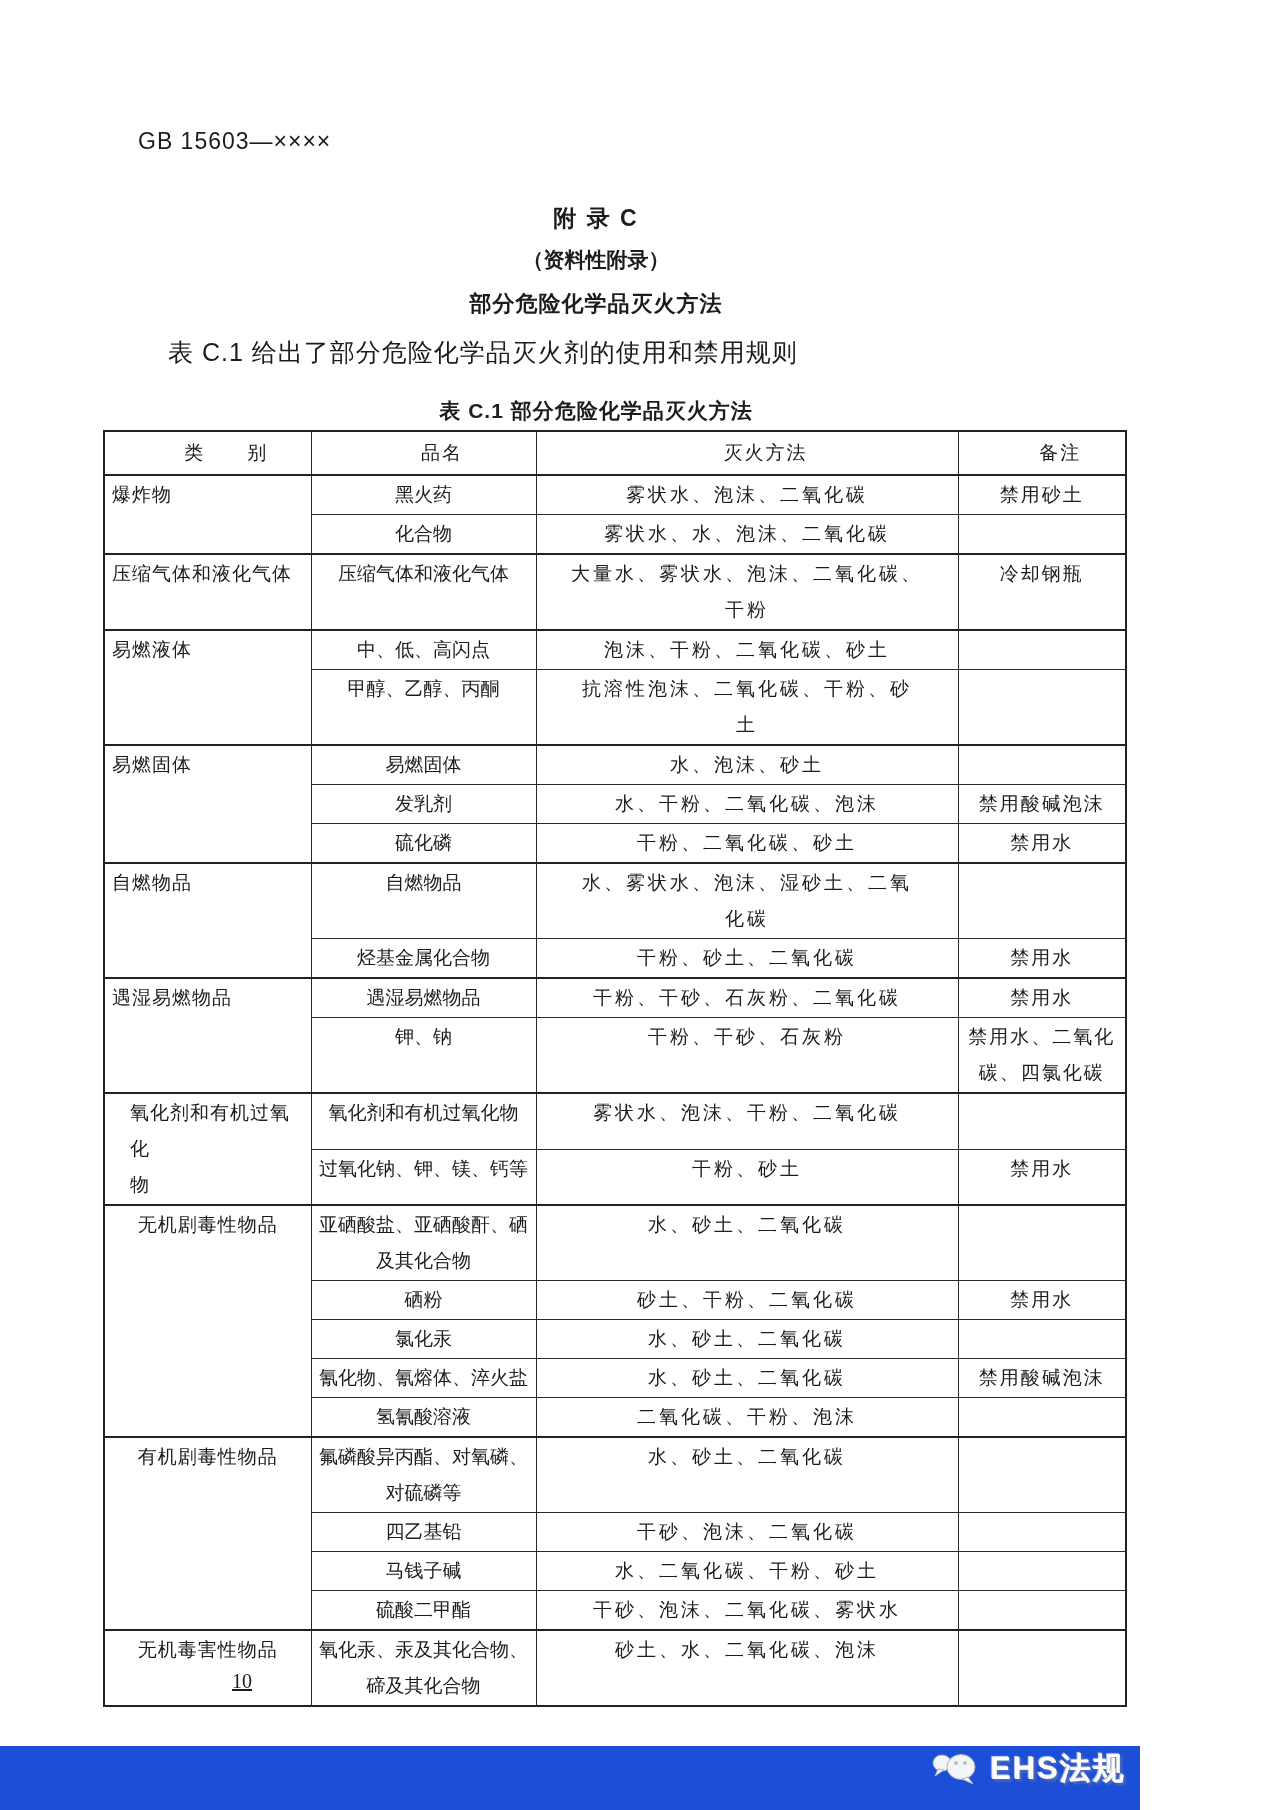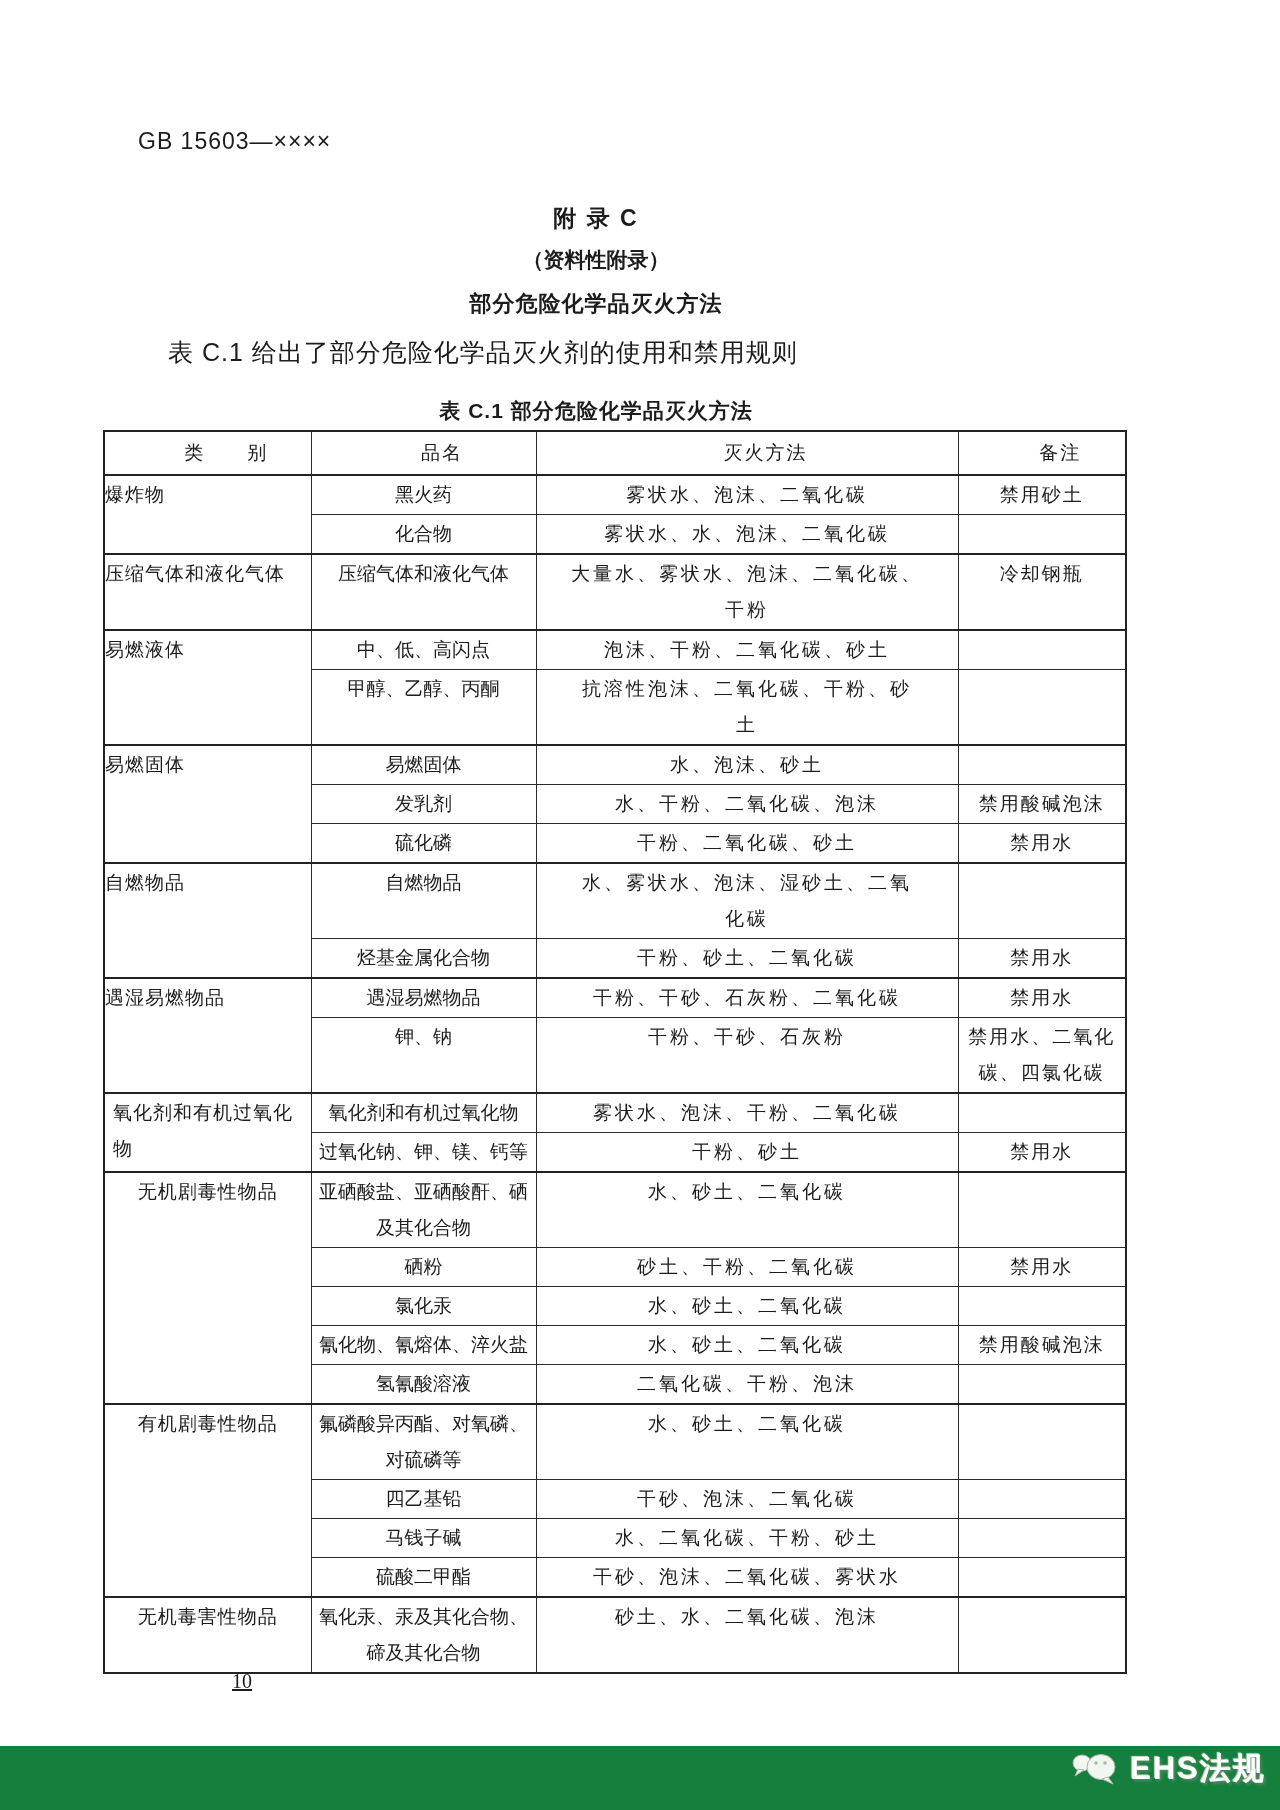--- a/index.html
+++ b/index.html
@@ -27,31 +27,31 @@
   table.fire th, table.fire td{
     border:1px solid #2a2a2a;
     line-height:36px;padding:1px 2px;
     white-space:pre-line;overflow:hidden;
     font-weight:normal;vertical-align:top;
   }
   table.fire{border:2px solid #222;}
   table.fire thead th{border-bottom:2px solid #222;text-align:center;height:40px;line-height:40px;letter-spacing:2px;padding-left:39px;}
   table.fire tr.group-start td{border-top:2px solid #222;}
   td.cat{vertical-align:middle;text-align:center;letter-spacing:1px;}
-  td.cat.clipped{text-align:left;padding-left:9px;text-indent:-9px;letter-spacing:1px;}
-  td.cat.wrapleft{text-align:left;padding-left:8px;letter-spacing:1px;}
+  td.cat.clipped{text-align:left;padding-left:16px;text-indent:-9px;letter-spacing:1px;}
+  td.cat.wrapleft{text-align:left;padding-left:25px;letter-spacing:1px;}
   td.name{text-align:center;letter-spacing:0px;}
   td.method{text-align:center;padding-left:13px;letter-spacing:3px;}
   td.note{text-align:center;letter-spacing:2px;}
 
   .page-number{position:absolute;left:232px;top:1670px;font-size:20px;font-family:"Liberation Serif", serif;text-decoration:underline;}
 
   .footer-strip{
-    position:absolute;left:0;top:1746px;width:1280px;height:64px;
-    background:#15803d;
+    position:absolute;left:0;top:1746px;width:1140px;height:64px;
+    background:#1d4ed8;
   }
   .watermark{
     position:absolute;right:14px;top:2px;display:flex;align-items:center;gap:8px;
     color:#fdfdfb;font-size:31px;font-weight:bold;letter-spacing:2px;
     text-shadow:2px 2px 3px rgba(140,140,136,0.55), -1px -1px 1px rgba(255,255,255,0.8);
   }
   .wechat-icon{width:52px;height:40px;opacity:0.95;}
 </style>
 </head>
 <body>

